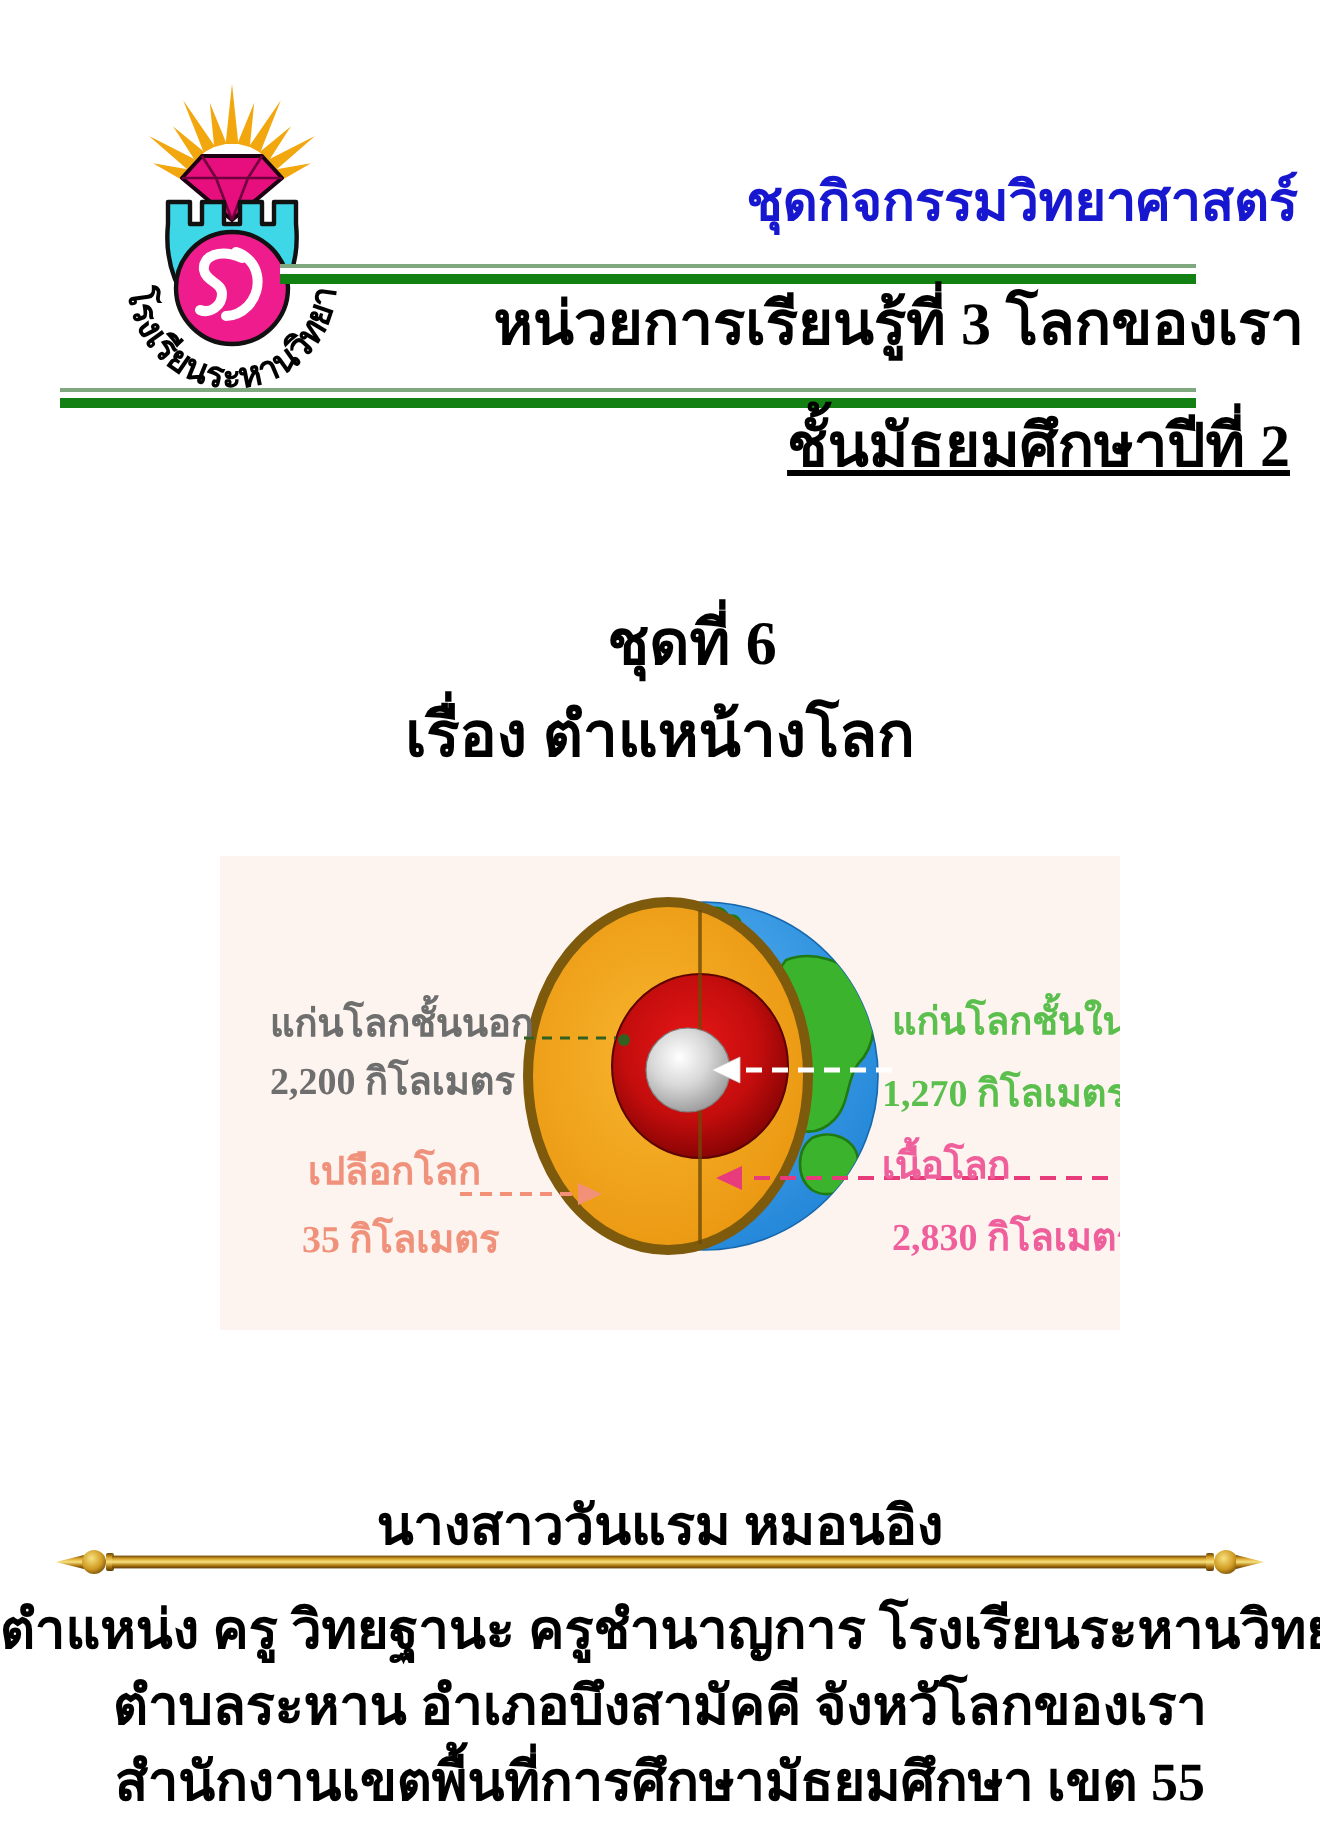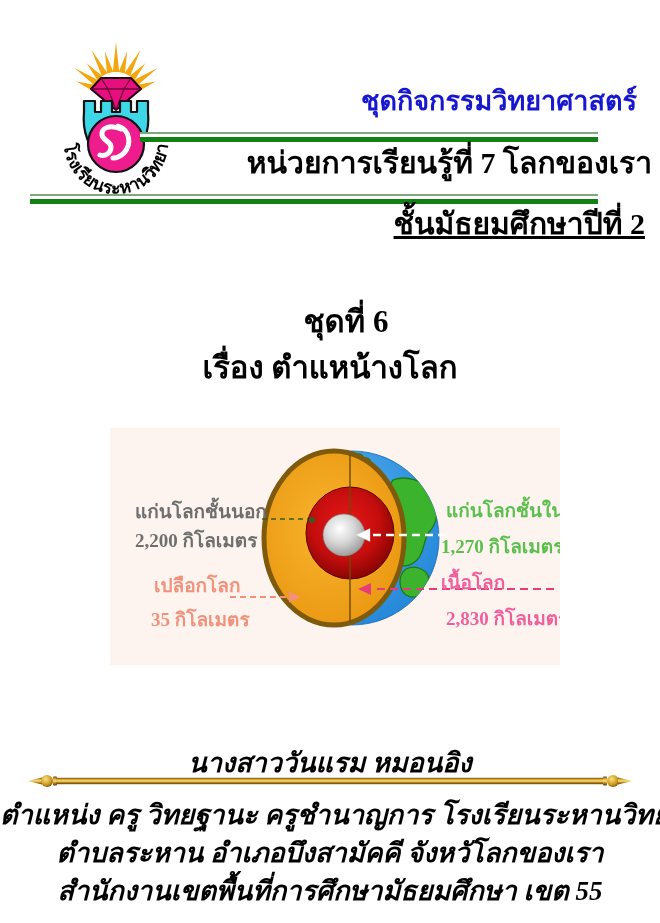--- a/index.html
+++ b/index.html
@@ -7,21 +7,21 @@
     position:relative;width:660px;height:923px;margin:0 auto;background:#ffffff;
     font-family:"Liberation Serif","DejaVu Serif",serif;color:#000;overflow:hidden;
   }
   .abs{position:absolute;}
   .hdr-text{font-weight:bold;line-height:1.15;white-space:nowrap;}
   .blue{color:#1717cf;font-size:27px;}
   .big-black{color:#000;font-size:30px;}
   .green-rule{height:3px;background:#ffffff;border-top:2px solid #7fa87f;border-bottom:5px solid #138013;}
   .center-line{left:0;width:100%;text-align:center;font-weight:bold;white-space:nowrap;}
   .cover-title{font-size:31px;}
-  .footer-line{font-size:27px;font-style:italic;}
+  .footer-line{font-size:27px;}
   svg text{font-family:"Liberation Serif","DejaVu Serif",serif;}
   .diagram-label{font-weight:bold;font-size:19px;}
 </style>
 </head>
 <body>
 
 <div class="page">
 
   <svg class="abs" style="left:44px;top:36px;" width="142" height="176" viewBox="0 0 142 176">
 
@@ -54,25 +54,25 @@
     </g>
 
     <defs>
       <path id="name-arc" d="M20,106 A52,52 0 0 0 124,106"></path>
     </defs>
     <text font-size="17.5" font-weight="bold" fill="#000">
       <textPath href="#name-arc" startOffset="50%" text-anchor="middle">โรงเรียนระหานวิทยา</textPath>
     </text>
   </svg>
 
-  <div class="abs hdr-text blue" style="top:86px;right:23px;font-family:Liberation Serif, serif;">ชุดกิจกรรมวิทยาศาสตร์</div>
+  <div class="abs hdr-text blue" style="top:86px;right:11px;font-family:Liberation Serif, serif;">ชุดกิจกรรมวิทยาศาสตร์</div>
 
   <div class="abs green-rule" style="top:132px;left:140px;width:458px;"></div>
 
-  <div class="abs hdr-text big-black" style="top:146px;right:8px;">หน่วยการเรียนรู้ที่ 7 โลกของเรา</div>
+  <div class="abs hdr-text big-black" style="top:146px;right:8px;">หน่วยการเรียนรู้ที่ 3 โลกของเรา</div>
 
   <div class="abs green-rule" style="top:194px;left:30px;width:568px;"></div>
 
   <div class="abs hdr-text big-black" style="top:207px;right:15px;text-decoration:underline;">ชั้นมัธยมศึกษาปีที่ 2</div>
 
   <div class="abs center-line cover-title" style="top:296px;padding-left:16px;">ชุดที่ 6</div>
   <div class="abs center-line cover-title" style="top:342px;">เรื่อง ตำแหน้างโลก</div>
 
   <svg class="abs" style="left:110px;top:428px;" width="450" height="237" viewBox="0 0 450 237">
     <defs>

